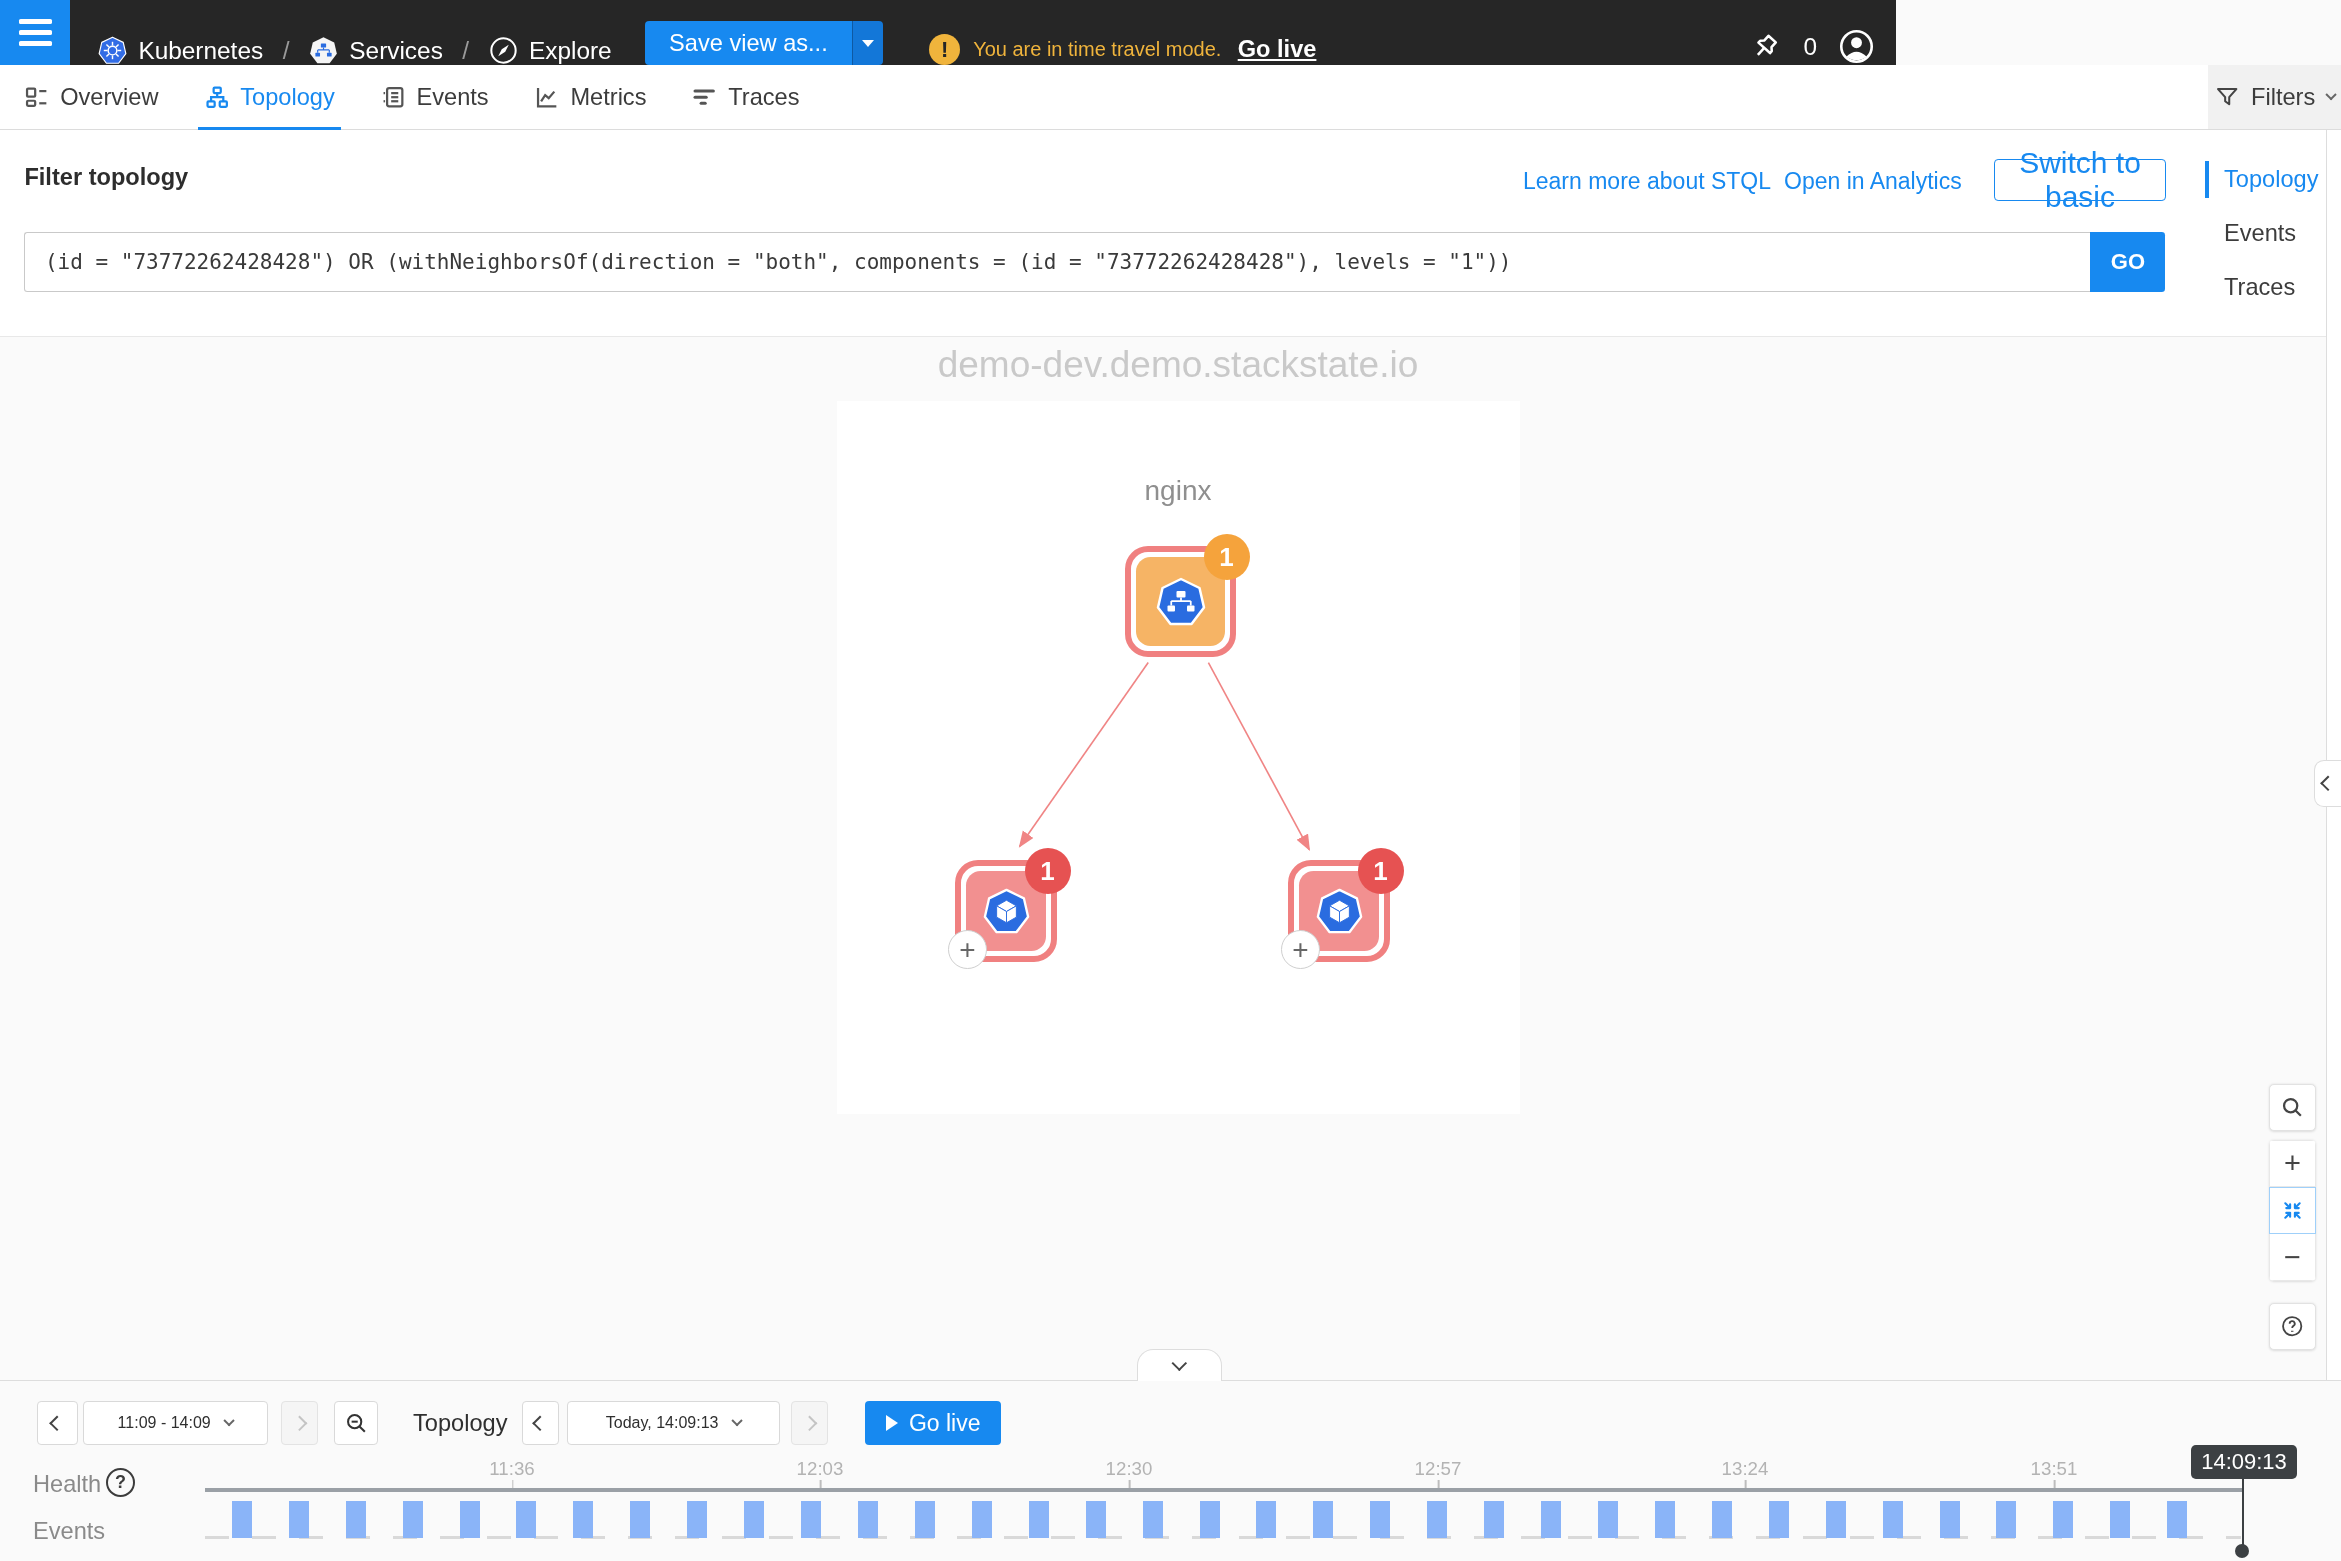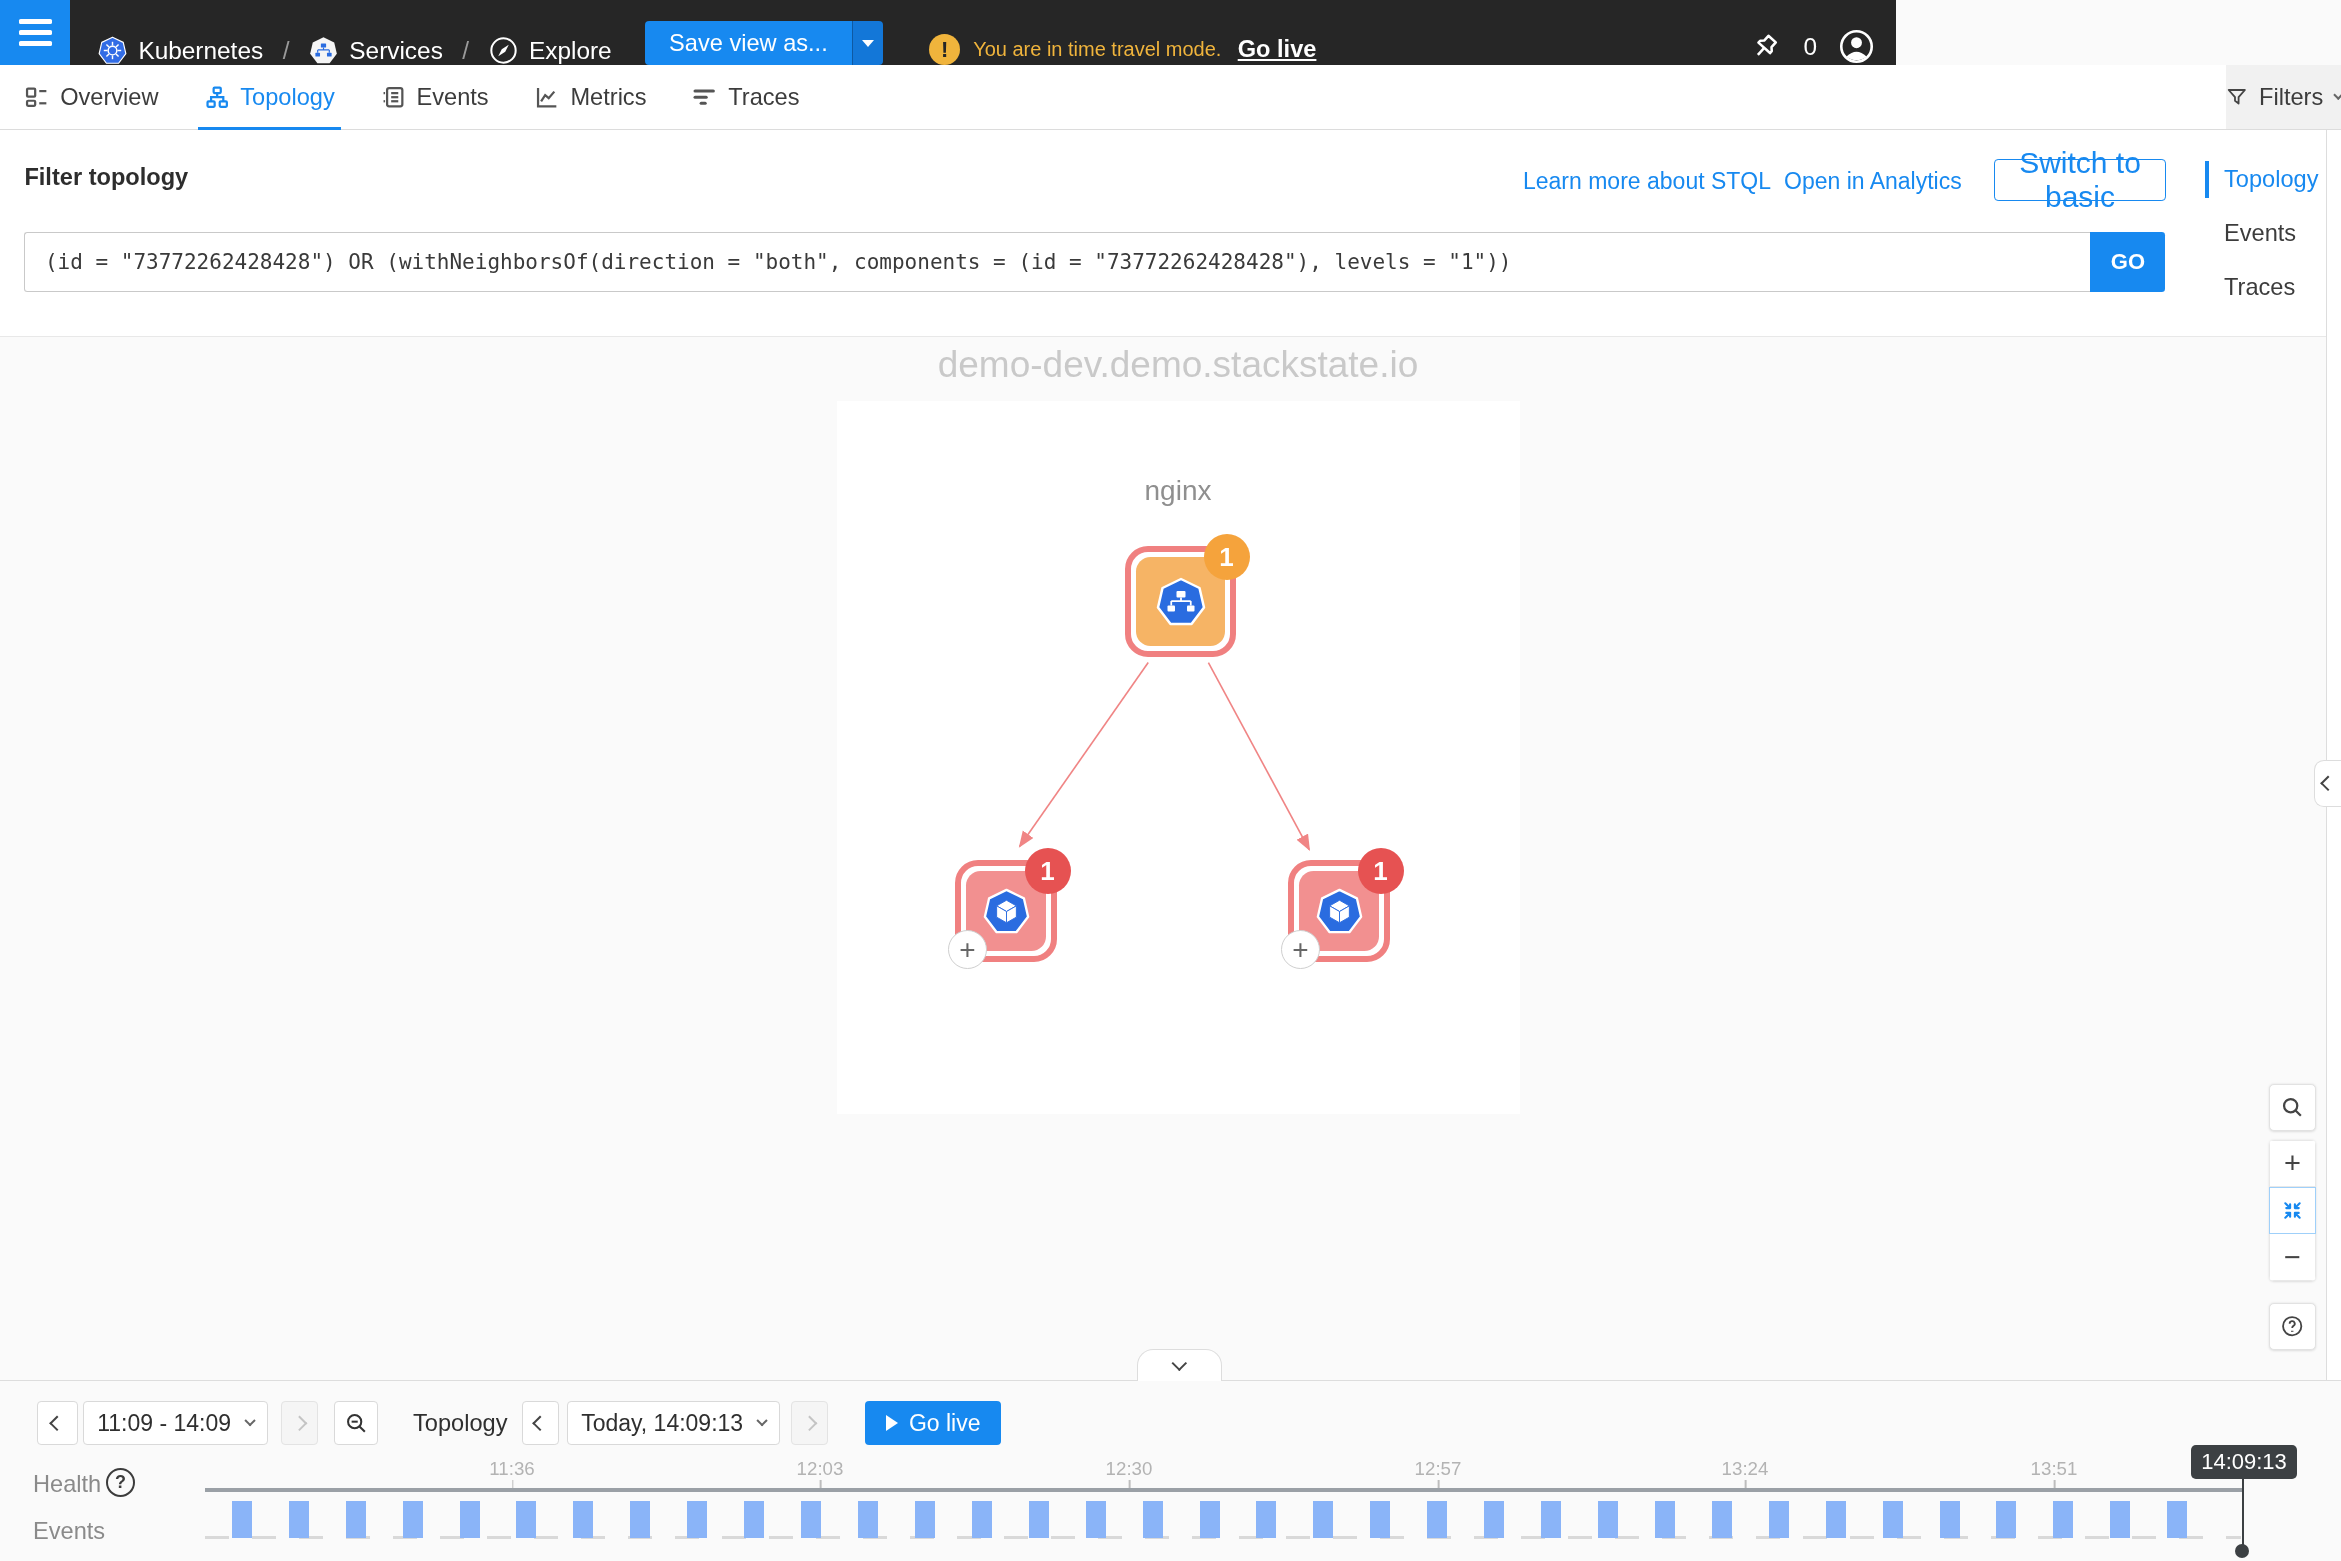--- a/index.html
+++ b/index.html
@@ -33,21 +33,21 @@
   .icon-btn { cursor:pointer; display:flex; align-items:center; }
   
   .tabrow { position:absolute; left:0; top:65px; width:2342px; height:65px; background:#fff;
     border-bottom:1.6px solid #dcdcdc; display:flex; align-items:stretch; }
   .tabs { display:flex; align-items:stretch; margin-left:24.4px; gap:46px; }
   .tab { display:flex; align-items:center; gap:11.4px; font-size:23.6px; color:#3c3c3c; cursor:pointer; position:relative; }
   .tab svg { stroke:#555; }
   .tab.active { color:var(--accent,#1789f0); }
   .tab.active svg { stroke:var(--accent,#1789f0); }
   .tab.active::after { content:""; position:absolute; left:-6.5px; right:-6.5px; bottom:-1.6px; height:4.1px; background:var(--accent,#1789f0); }
-  .filters-box { margin-left:auto; width:116px; height:100%; background:#f1f1f1;
+  .filters-box { margin-left:auto; width:134px; height:100%; background:#f1f1f1;
     display:flex; align-items:center; justify-content:center; gap:11.4px; font-size:23.6px; color:#3c3c3c; cursor:pointer; }
   
   .filtersec { position:absolute; left:0; top:130px; width:2342px; height:207px; background:#fff; border-bottom:0.8px solid #e8e8e8; }
   .fs-title { position:absolute; left:24.4px; top:34px; font-size:23.6px; font-weight:bold; color:#2d2d2d; }
   .fs-link { position:absolute; top:38px; font-size:23px; color:var(--accent,#1789f0); cursor:pointer; }
   .fs-link.learn { left:1523px; }
   .fs-link.analytics { left:1784px; }
   .fs-switch { position:absolute; left:1994px; top:29px; width:172px; height:42px; border:1.6px solid var(--accent,#1789f0);
     border-radius:4.1px; background:#fff; color:var(--accent,#1789f0); font-size:30px; display:flex; align-items:center; justify-content:center; cursor:pointer; }
   .rail { position:absolute; left:2224px; top:36px; display:flex; flex-direction:column; gap:27px; }
@@ -96,21 +96,21 @@
   .chv.left { transform:rotate(135deg); }
   .chv.right { transform:rotate(-45deg); }
   .chv.sm { width:8.1px; height:8.1px; border-width:2px; border-color:#666; }
   .chv.disabled { border-color:#c4c4c4; }
   
   .bottom { position:absolute; left:0; top:1380px; width:2342px; height:181px; background:#fafafa; border-top:0.8px solid #ddd; }
   .tl-btn { position:absolute; top:20.3px; height:44px; background:#fff; border:1.6px solid #d9d9d9; border-radius:4.1px;
     display:flex; align-items:center; justify-content:center; cursor:pointer; }
   .tl-btn.disabled { background:#f5f5f5; border-color:#e3e3e3; cursor:default; }
   .tl-dd { position:absolute; top:20.3px; height:44px; background:#fff; border:1.6px solid #d9d9d9; border-radius:4.1px;
-    display:flex; align-items:center; justify-content:center; gap:14.6px; font-size:23px; color:#2f2f2f; cursor:pointer; }
+    display:flex; align-items:center; justify-content:center; gap:14.6px; font-size:16px; color:#2f2f2f; cursor:pointer; }
   .tl-label { position:absolute; top:29px; font-size:23.6px; color:#2f2f2f; }
   .golive-btn { position:absolute; left:865px; top:20.3px; width:136px; height:44px; background:var(--accent,#1789f0);
     border:none; border-radius:4.1px; color:#fff; font-size:23px; display:flex; align-items:center; justify-content:center; gap:11.4px; cursor:pointer; }
   .play-tri { width:0; height:0; border-top:8.1px solid transparent; border-bottom:8.1px solid transparent; border-left:12.2px solid #fff; }
   .help-circle { position:absolute; left:106px; top:87px; width:29px; height:29px; border-radius:50%; border:2px solid #3c3c3c;
     color:#3c3c3c; font-size:18px; font-weight:bold; display:flex; align-items:center; justify-content:center; cursor:pointer; }
   .row-label { position:absolute; left:33px; font-size:23.6px; color:#8a8a8a; }
   .health-line { position:absolute; left:205px; top:107px; width:2038px; height:4.1px; background:var(--health-line,#9aa0a6); }
   .tick { position:absolute; top:77px; transform:translateX(-50%); font-size:18.7px; color:#b3b3b3; }
   .tick .tmark { position:absolute; left:50%; top:22px; width:1.6px; height:9.8px; background:#bdbdbd; }

